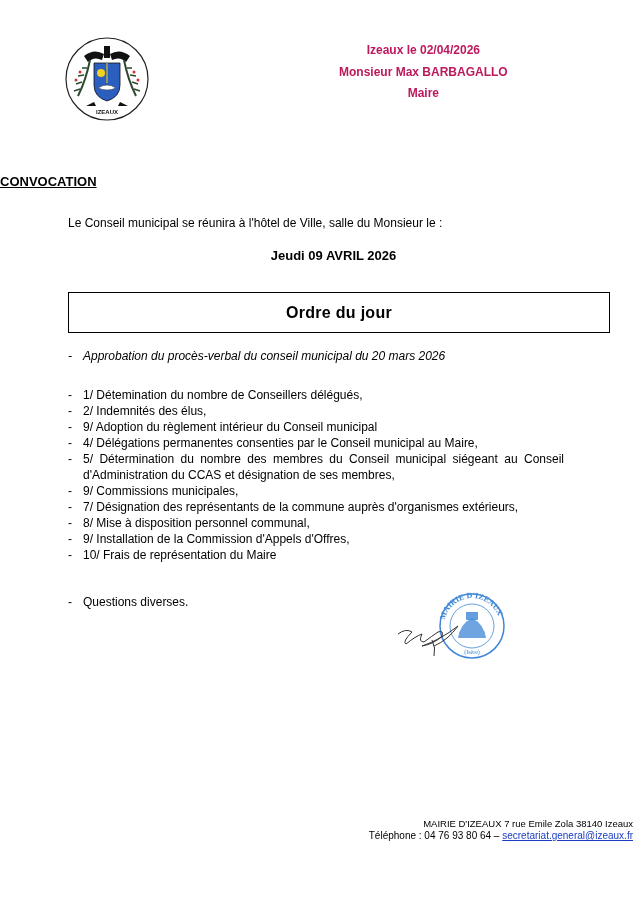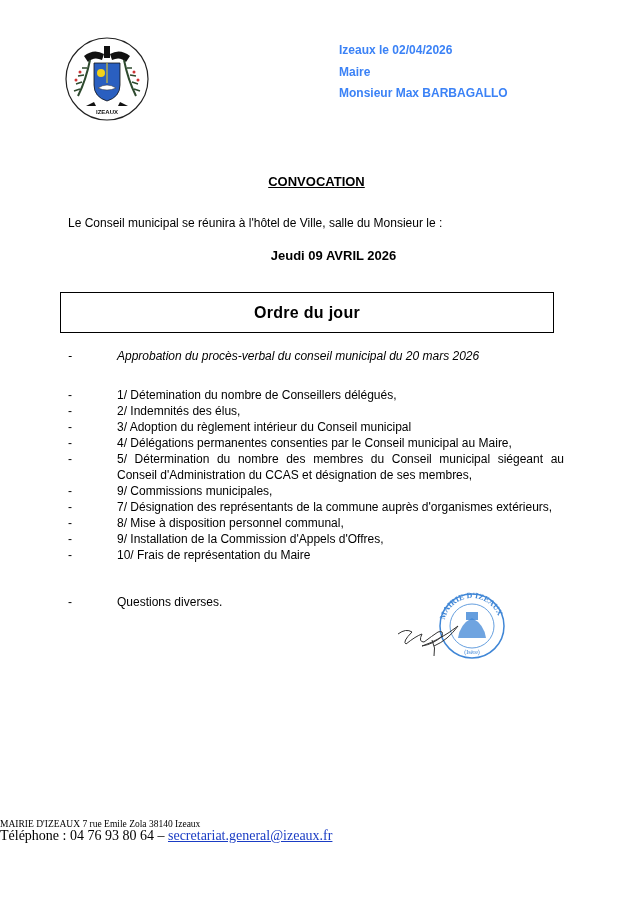--- a/index.html
+++ b/index.html
@@ -1,37 +1,37 @@
 <!DOCTYPE html>
 <html><head>
 <meta charset="utf-8">
 <style>
   html, body { margin: 0; padding: 0; background: #ffffff; }
   body { width: 633px; height: 899px; position: relative; overflow: hidden;
          font-family: "Liberation Sans", sans-serif; color: #000; }
   .abs { position: absolute; }
   .logo { left: 64px; top: 36px; width: 86px; height: 86px; }
-  .addr { left: 339px; top: 40px; font-size: 12px; font-weight: bold; line-height: 21.5px; color: #3b82f6; }
+  .addr { left: 339px; top: 40px; font-size: 12px; font-weight: bold; line-height: 21.5px; color: #be185d; text-align: center; }
   .addr div { white-space: nowrap; }
-  .title { left: 0; width: 633px; top: 174px; text-align: center; font-size: 13px; font-weight: bold; }
+  .title { left: 0; width: 633px; top: 174px; font-size: 13px; font-weight: bold; }
   .title span { text-decoration: underline; }
   .intro { left: 68px; top: 216px; font-size: 12px; white-space: nowrap; }
   .date { left: 0; width: 633px; top: 244px; text-align: center; font-size: 13px; font-weight: bold; line-height: 23px; padding-left: 17px; }
-  .box { left: 60px; top: 292px; width: 494px; height: 41px; border: 1.5px solid #000; box-sizing: border-box;
+  .box { left: 68px; top: 292px; width: 542px; height: 41px; border: 1.5px solid #000; box-sizing: border-box;
          display: flex; align-items: center; justify-content: center; font-size: 16px; font-weight: bold; letter-spacing: 0.3px; }
   .list { left: 68px; width: 496px; font-size: 12px; line-height: 16px; }
   .li { position: relative; padding-left: 15px; }
   .li .dash { position: absolute; left: 0; top: 0; }
-  .li .txt { display: block; text-align: justify; margin-left: 34px; }
+  .li .txt { display: block; text-align: justify; }
   .approb { top: 348px; font-style: italic; }
   .items { top: 387px; }
   .questions { top: 594px; }
   .stamp { left: 392px; top: 590px; width: 118px; height: 75px; }
-  .footer { left: 0; width: 633px; top: 818px; text-align: left; font-family: Liberation Serif, serif; font-size: 9.5px; line-height: 12px; }
-  .footer .l2 { font-size: 14px; }
+  .footer { left: 0; width: 633px; top: 818px; text-align: right; font-family: Liberation Sans, sans-serif; font-size: 9.5px; line-height: 12px; }
+  .footer .l2 { font-size: 10px; }
   .footer a { color: #1a3cc4; text-decoration: underline; }
 </style>
 </head>
 <body>
 
 <div class="abs logo">
   <svg width="86" height="86" viewBox="0 0 86 86">
     <circle cx="43" cy="43" r="41" fill="#fff" stroke="#222" stroke-width="1.2"></circle>
 
     <path d="M20 20 q10 -8 20 -2 l-2 6 q-8 -4 -14 2 z" fill="#111"></path>
@@ -52,22 +52,22 @@
     <circle cx="74" cy="44" r="1.5" fill="#c33"></circle>
     <circle cx="16" cy="36" r="1.5" fill="#c33"></circle>
     <circle cx="70" cy="36" r="1.5" fill="#c33"></circle>
     <path d="M22 70 l8 -4 l2 4 z M64 70 l-8 -4 l-2 4 z" fill="#111"></path>
     <text x="43" y="78" font-size="6" text-anchor="middle" font-family="Liberation Sans, sans-serif" font-weight="bold" fill="#111">IZEAUX</text>
   </svg>
 </div>
 
 <div class="abs addr">
   <div>Izeaux le 02/04/2026</div>
+  <div>Monsieur Max BARBAGALLO</div>
   <div>Maire</div>
-  <div>Monsieur Max BARBAGALLO</div>
 </div>
 
 <div class="abs title">
   <span>CONVOCATION</span>
 </div>
 
 <div class="abs intro">Le Conseil municipal se réunira à l'hôtel de Ville, salle du Monsieur le :</div>
 
 <div class="abs date">
   <div>Jeudi 09 AVRIL 2026</div>
@@ -88,21 +88,21 @@
   <div class="li">
       <span class="dash">-</span>
       <span class="txt">1/ Détemination du nombre de Conseillers délégués,</span>
     </div>
   <div class="li">
       <span class="dash">-</span>
       <span class="txt">2/ Indemnités des élus,</span>
     </div>
   <div class="li">
       <span class="dash">-</span>
-      <span class="txt">3/ Adoption du règlement intérieur du Conseil municipal</span>
+      <span class="txt">9/ Adoption du règlement intérieur du Conseil municipal</span>
     </div>
   <div class="li">
       <span class="dash">-</span>
       <span class="txt">4/ Délégations permanentes consenties par le Conseil municipal au Maire,</span>
     </div>
   <div class="li">
       <span class="dash">-</span>
       <span class="txt" style="text-align-last:left;">5/  Détermination  du  nombre  des  membres  du  Conseil  municipal  siégeant  au  Conseil d'Administration du CCAS et désignation de ses membres,</span>
     </div>
   <div class="li">

